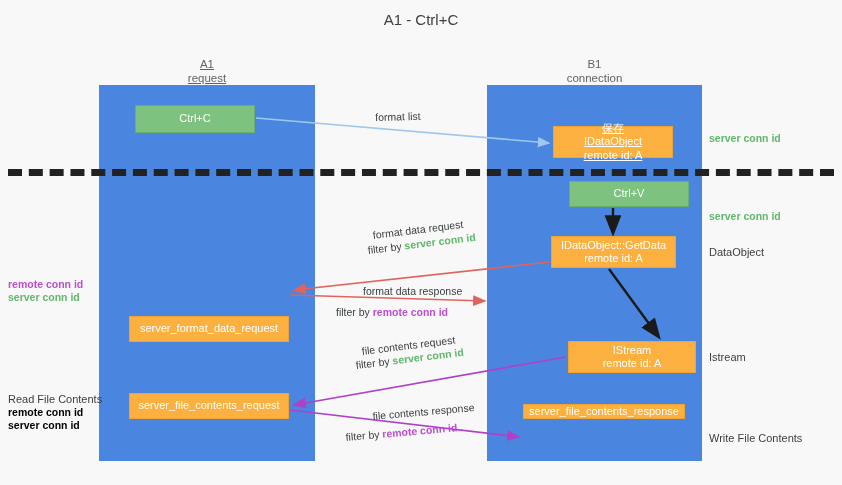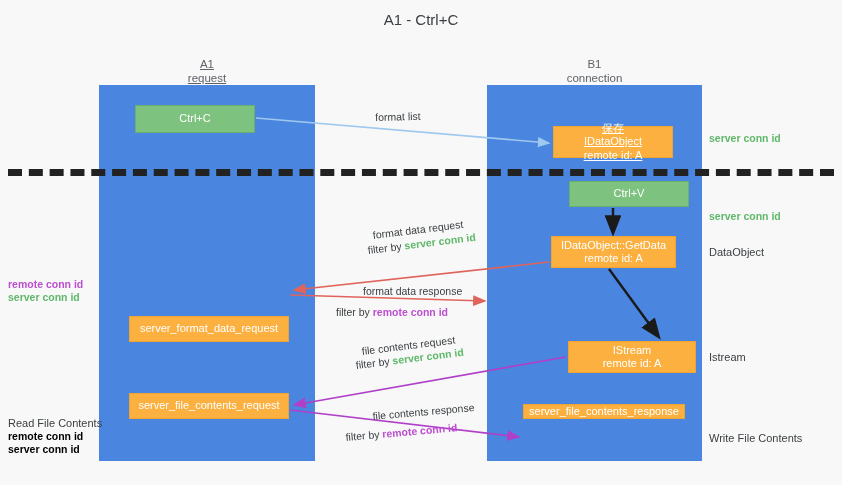--- a/index.html
+++ b/index.html
@@ -70,21 +70,21 @@
   .ann .server{color:#5fb86a;}
   .plain{font-size:11px;line-height:14px;color:#3c4043;}
 
   #lbl-server-1{left:709px;top:132px;}
   #lbl-server-2{left:709px;top:210px;}
   #lbl-dataobject{left:709px;top:245px;}
   #lbl-istream{left:709px;top:350px;}
   #lbl-write-file{left:709px;top:431px;}
 
   #lbl-left-1{left:8px;top:278px;text-align:left;}
-  #lbl-left-2{left:8px;top:392px;text-align:left;margin-top:24px;}
+  #lbl-left-2{left:8px;top:392px;text-align:left;}
 
   
   .edge-lbl{
     font-size:10.5px;line-height:14px;color:#3c4043;
     white-space:nowrap;
     transform-origin:left top;
   }
   .edge-lbl .server{color:#5fb86a;font-weight:bold;}
   .edge-lbl .remote{color:#bb4fd0;font-weight:bold;}
 

